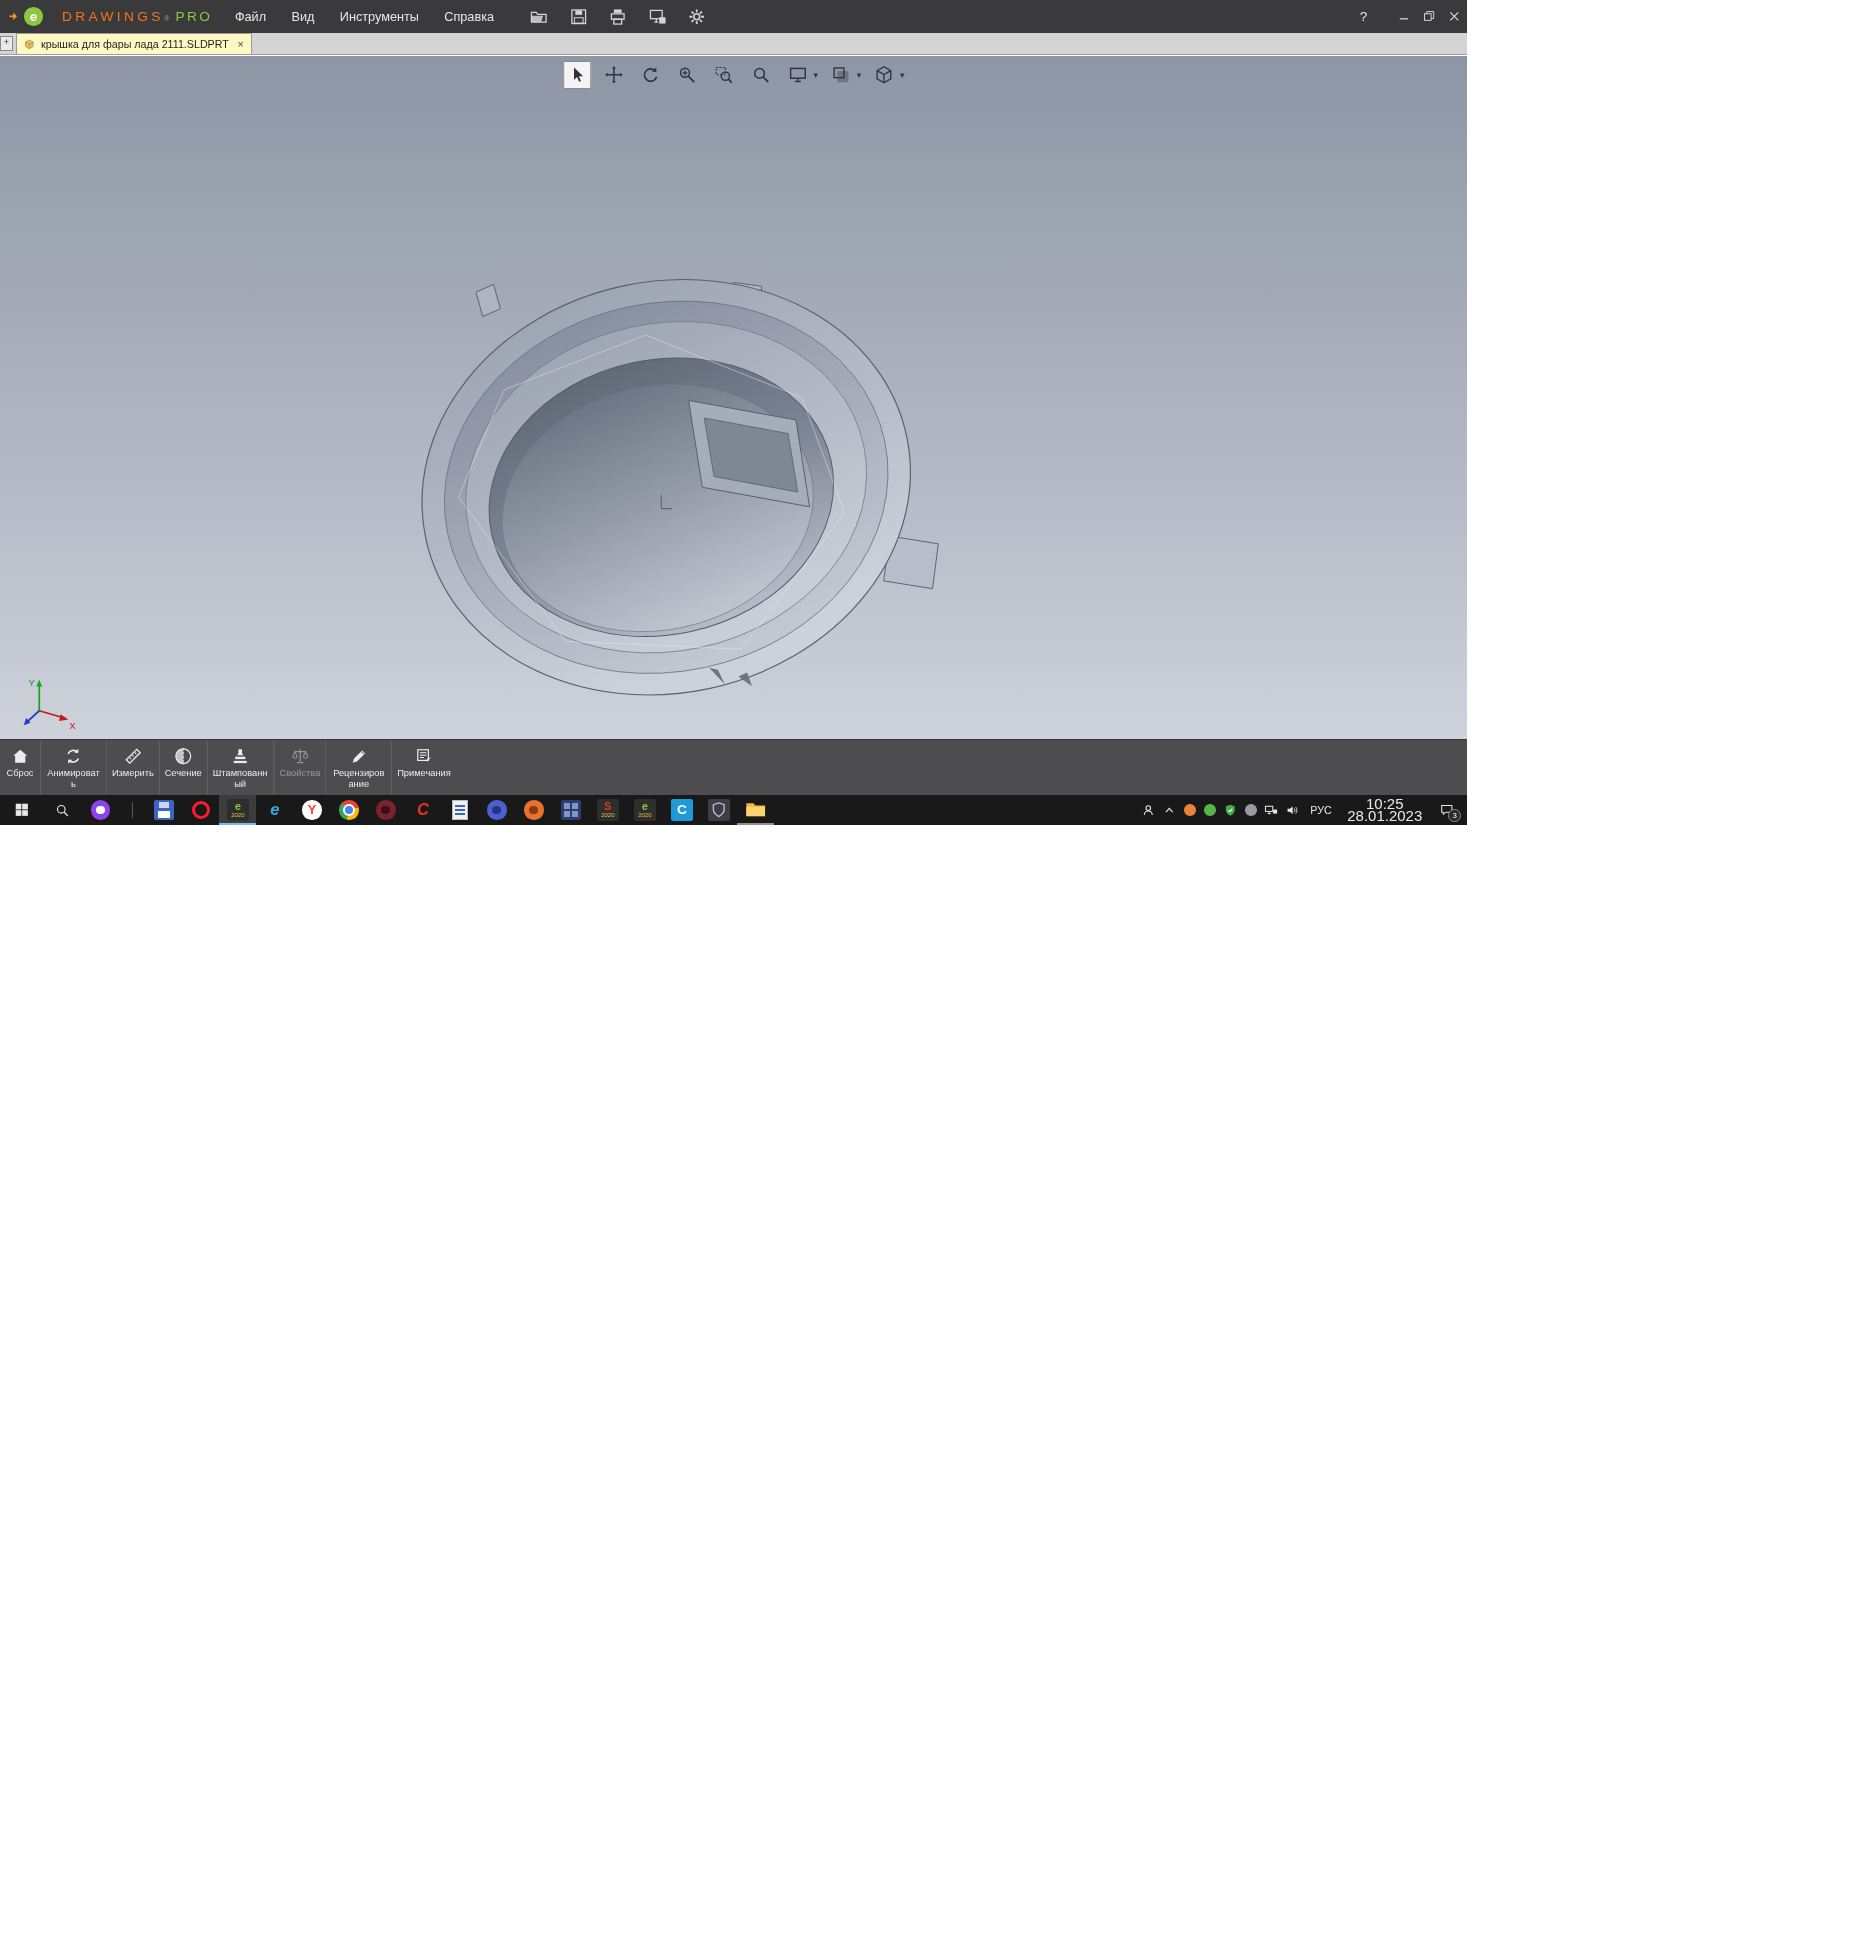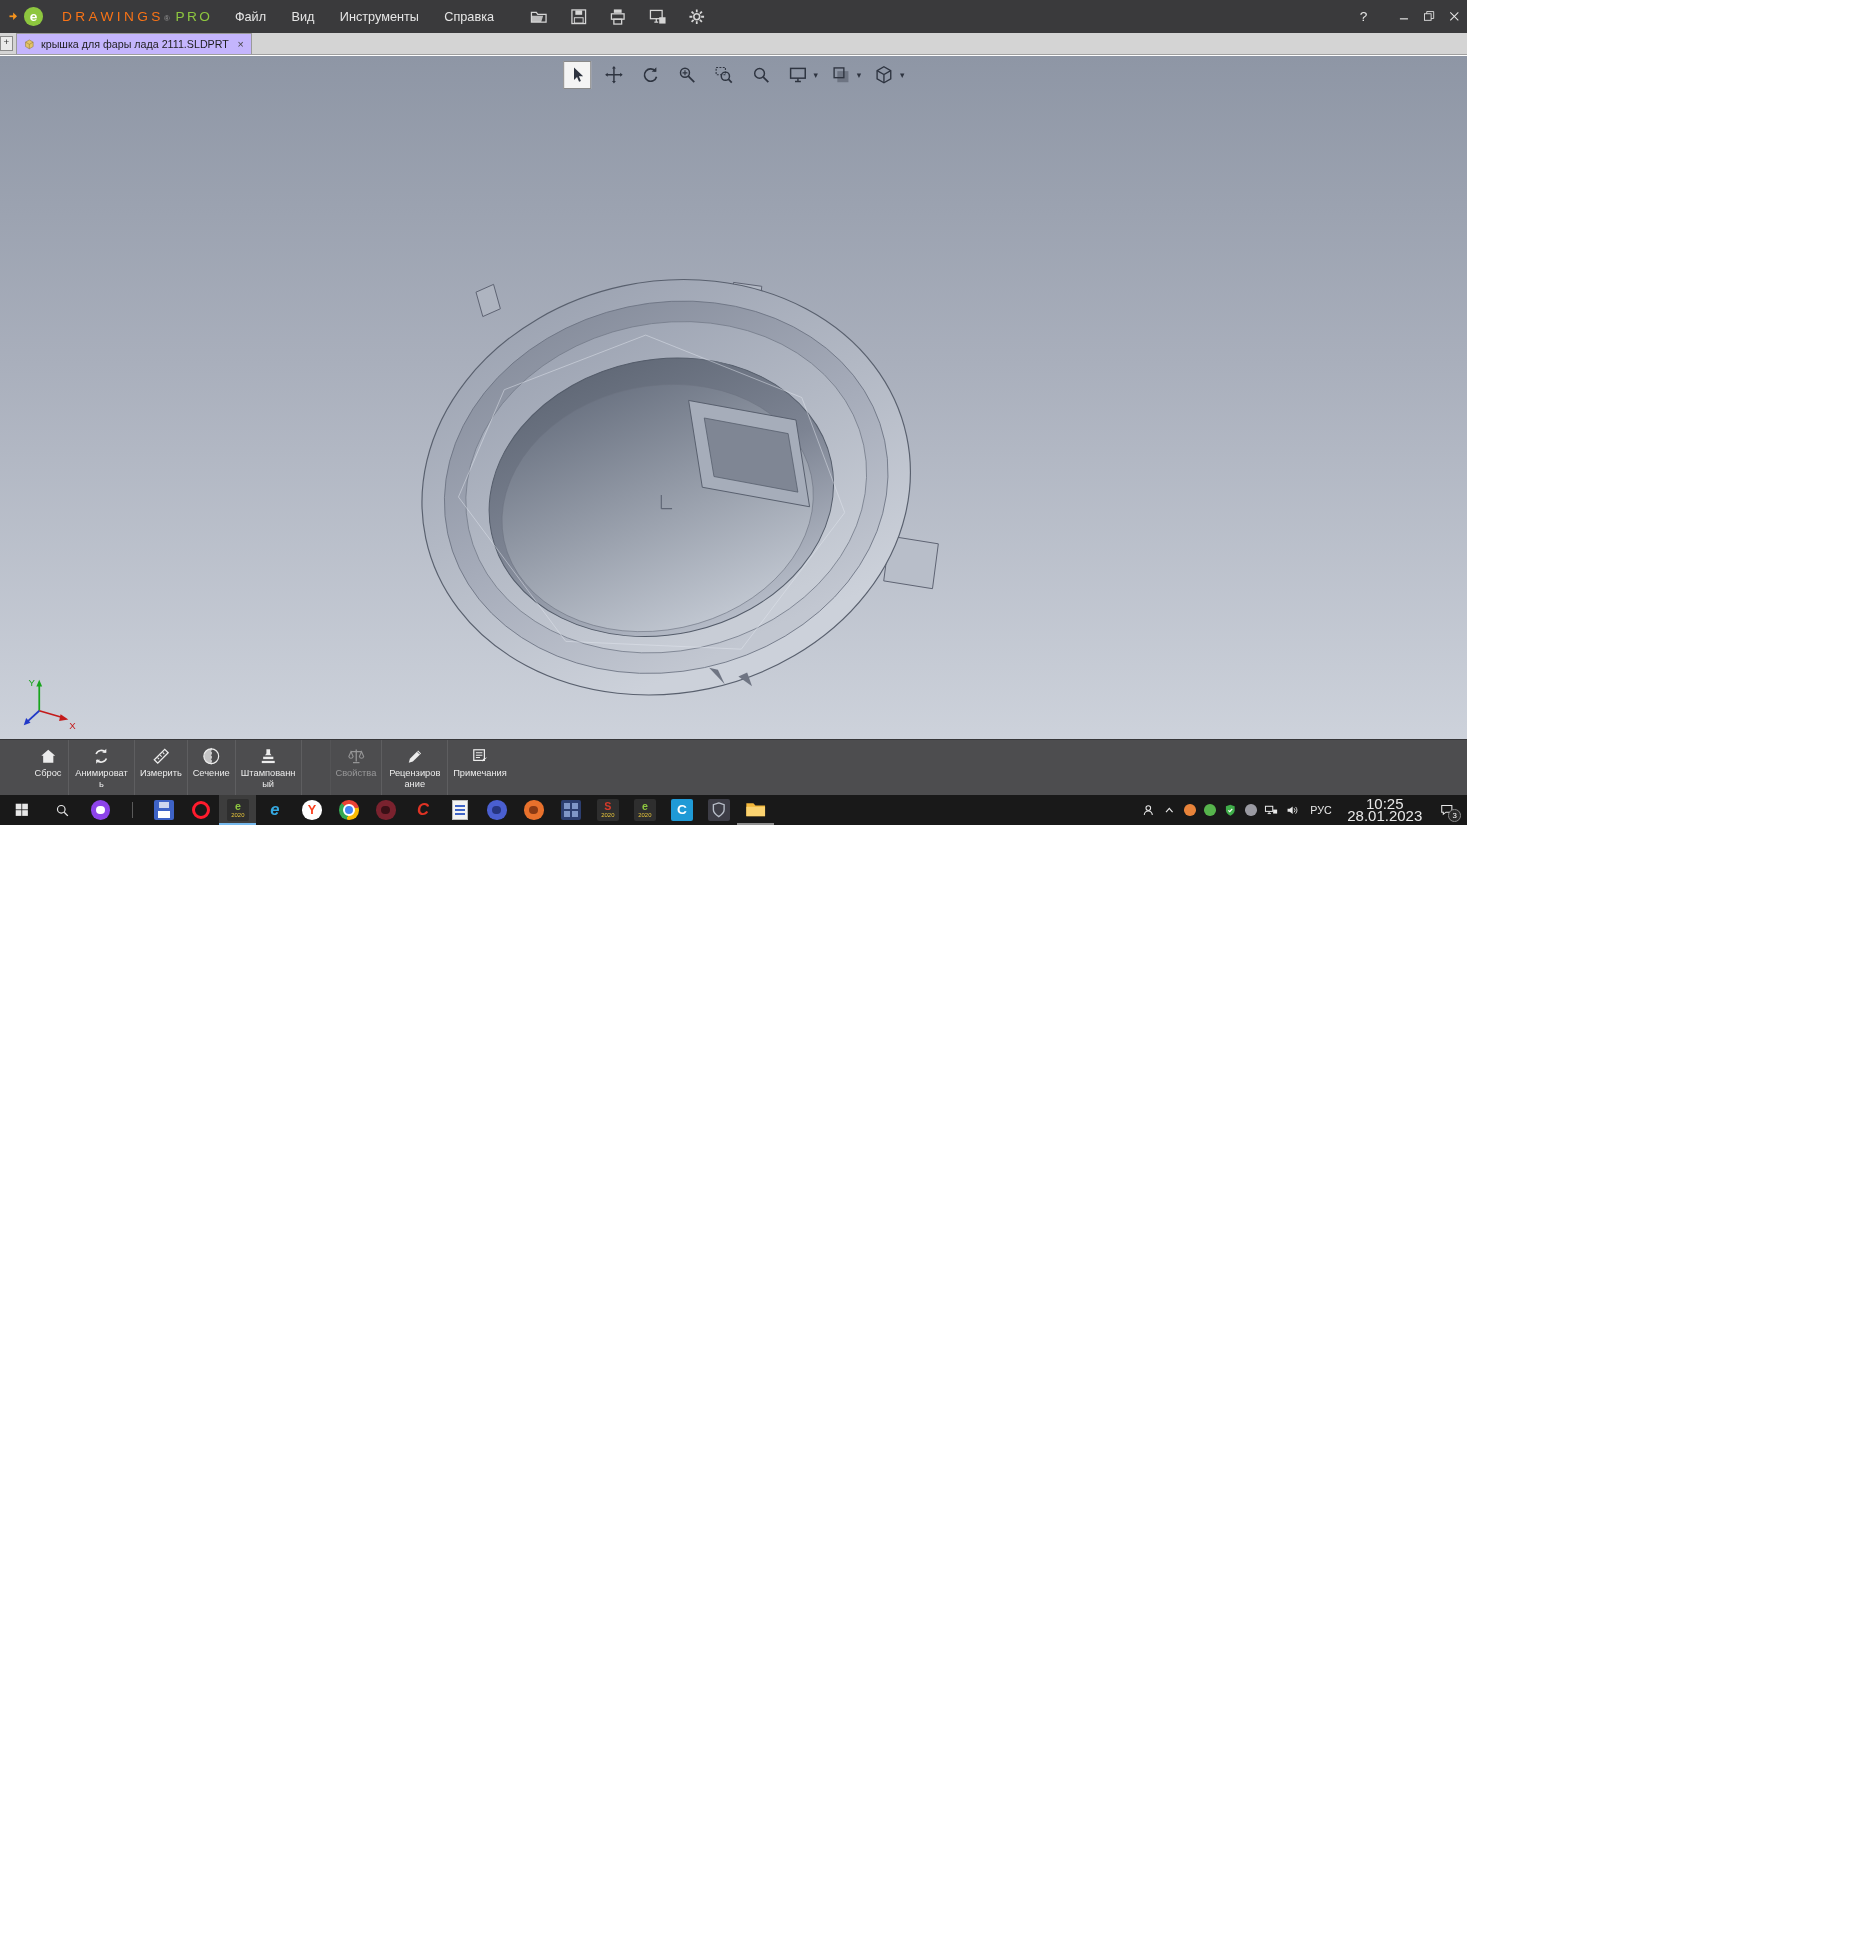--- a/index.html
+++ b/index.html
@@ -20,37 +20,37 @@
   .tb-btn{width:25px;height:25px;display:flex;align-items:center;justify-content:center;color:#d6d6d6;}
   .ic{width:19.5px;height:19.5px;display:block;}
   .win-controls{margin-left:auto;display:flex;align-items:center;height:100%;}
   .help-btn{font-size:13.7px;color:#e6e6e6;margin-right:17.6px;width:21.5px;text-align:center;}
   .wc{width:25px;height:100%;display:flex;align-items:center;justify-content:center;color:#e6e6e6;}
   .wc .ic{width:14.6px;height:14.6px;}
 
   
   .tabbar{position:absolute;left:0;top:33px;width:1467px;height:22.4px;background:#d4d4d4;border-bottom:1px solid #9f9f9f;display:flex;align-items:flex-end;box-sizing:border-box;}
   .newtab{width:10.7px;height:12.7px;background:#eaeaea;border:1px solid #8a8a8a;font-size:9.8px;line-height:10.7px;text-align:center;color:#333;margin:0 1px 3.9px 0;}
-  .tab{height:21.5px;display:flex;align-items:center;gap:4.9px;padding:0 6.8px;background:#c4b5fd;border:1px solid #9a9a9a;border-bottom:none;font-size:10.7px;color:#1d1d1d;margin-left:2px;box-sizing:border-box;}
+  .tab{height:21.5px;display:flex;align-items:center;gap:4.9px;padding:0 6.8px;background:#fef9c3;border:1px solid #9a9a9a;border-bottom:none;font-size:10.7px;color:#1d1d1d;margin-left:2px;box-sizing:border-box;}
   .tab .ic{width:12.7px;height:12.7px;}
   .tab-close{font-size:10.7px;color:#444;margin-left:3.9px;}
 
   
   .viewport{position:absolute;left:0;top:56px;width:1467px;height:684px;background:linear-gradient(180deg,#8e96a5 0%,#a9afbc 45%,#cdd2db 100%);overflow:hidden;}
   .view-toolbar{position:absolute;top:4.9px;left:50%;transform:translateX(-50%);display:flex;align-items:center;gap:8.8px;color:#2e3440;}
   .vt-wrap{display:flex;align-items:center;gap:2px;}
   .vt-btn{width:26px;height:26px;display:flex;align-items:center;justify-content:center;border:1px solid transparent;}
   .vt-btn.active{background:#f4f4f4;border:1px solid #8a8a8a;}
   .vt-drop{font-size:8.8px;color:#2e3440;}
   .model{position:absolute;left:0;top:0;width:1467px;height:684px;}
   .triad{position:absolute;left:15.6px;bottom:5.9px;}
 
   
   .statusbar{position:absolute;left:0;top:739px;width:1467px;height:56px;background:#4d4d4f;border-top:1px solid #37373a;display:flex;align-items:stretch;color:#ececec;box-sizing:border-box;}
-  .sb-left,.sb-right{display:flex;align-items:stretch;margin-left:28px;}
+  .sb-left,.sb-right{display:flex;align-items:stretch;}
   .sb-btn{display:flex;flex-direction:column;align-items:center;justify-content:flex-start;padding:6.8px 4.9px 2px;border-right:1px solid #5e5e60;min-width:41px;max-width:66px;gap:2.9px;box-sizing:border-box;}
   .sb-btn .ic{width:18.5px;height:18.5px;}
   .sb-label{font-size:9.3px;line-height:1.15;text-align:center;max-width:57px;overflow-wrap:anywhere;}
   .sb-btn.disabled{opacity:.45;}
   .sb-center{flex:1;display:flex;align-items:center;justify-content:center;font-size:11.7px;color:#f2f2f2;}
   .sb-right .sb-btn{border-right:none;border-left:1px solid #5e5e60;}
 
   
   .taskbar{position:absolute;left:0;top:795px;width:1467px;height:30px;background:#191919;display:flex;align-items:center;color:#e8e8e8;}
   .start{width:43px;height:100%;display:flex;align-items:center;justify-content:center;}

